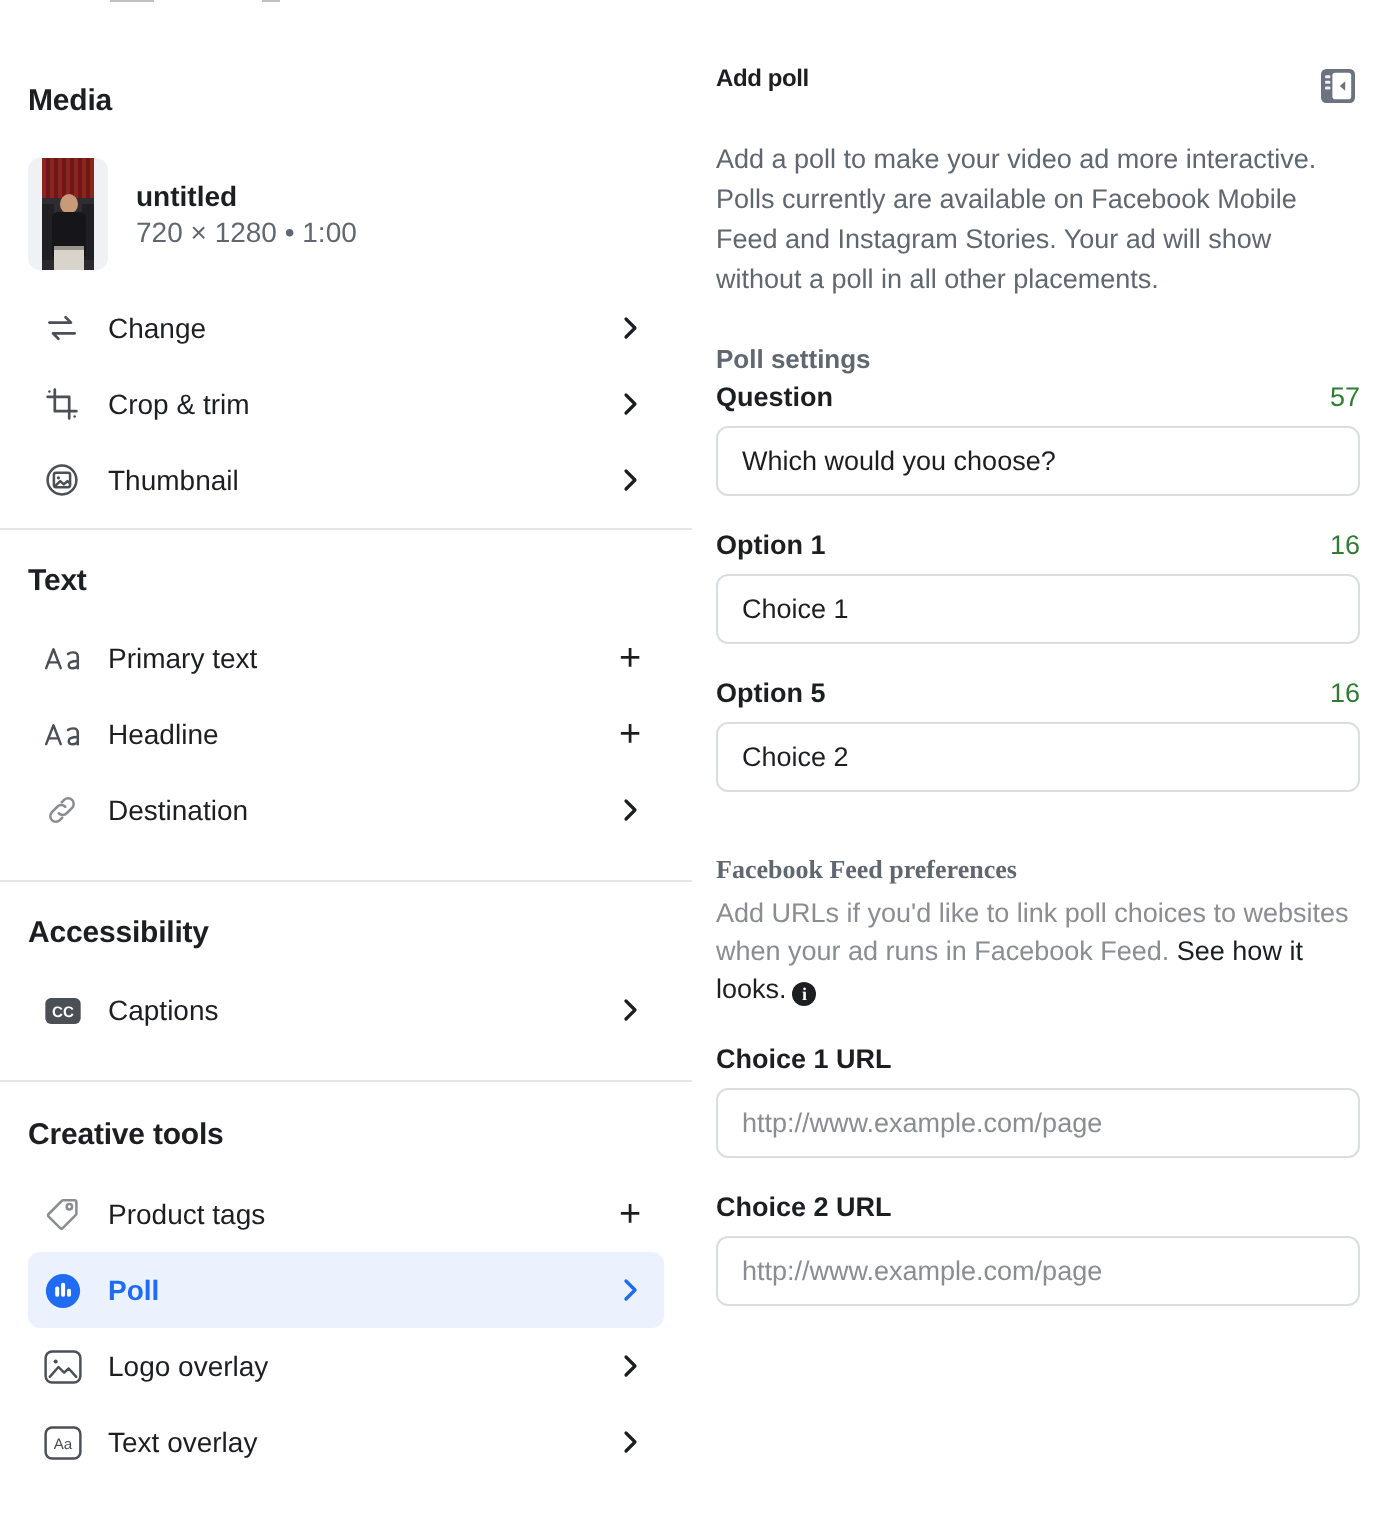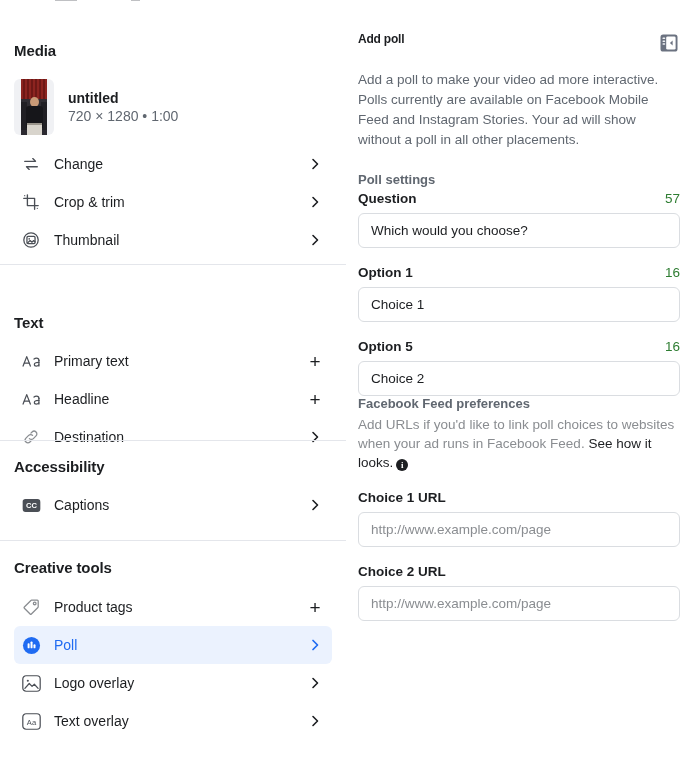--- a/index.html
+++ b/index.html
@@ -105,21 +105,21 @@
     font-size: 14px;
     color: #1c1e21;
     padding-left: 6px;
   }
   .row .aff {
     width: 22px; flex: none;
     display: flex; align-items: center; justify-content: center;
     color: #1c1e21;
   }
   .row.active { background: #ebf2fe; }
-  .row.active .lbl { color: #1f6bf2; font-weight: normal; }
+  .row.active .lbl { color: #1f6bf2; font-weight: bold; }
   .row.active .aff { color: #1f6bf2; }
 
   .chev { display:block; }
   .plus { font-size: 19px; line-height: 1; color:#1c1e21; font-weight:400; }
 
   
   .rp { padding: 0 22px 0 12px; }
   .rp-head {
     display: flex; align-items: flex-start; justify-content: space-between;
     padding-top: 0px;
@@ -257,21 +257,21 @@
             <svg class="chev" width="12" height="12" viewBox="0 0 12 12" fill="none" stroke="currentColor" stroke-width="1.6" stroke-linecap="round" stroke-linejoin="round">
                 <path d="M4 1.5 8.5 6 4 10.5"></path>
               </svg>
           </span>
         </div>
       </div>
     </div>
 
     <div class="divider" style="position:absolute;top:252px;left:0;"></div>
 
-    <div class="section" style="position:absolute;left:0;top:270px;width:346px;margin-top:32px;">
+    <div class="section" style="position:absolute;left:0;top:270px;width:346px;">
       <div class="section-title">Text</div>
 
       <div style="margin-top:11px;">
         <div class="row">
           <span class="ic">
             <svg width="20" height="16" viewBox="0 0 22 16" fill="none" stroke="#4b4f56" stroke-width="1.35" stroke-linecap="round" stroke-linejoin="round">
               <path d="M1.2 13.6 5.2 3.2l4 10.4"></path>
                 <path d="M2.6 10.4h5.2"></path>
               <path d="M18.6 7.3c0-1.6-1.1-2.4-2.6-2.4-1.2 0-2.2.4-2.8.9"></path>
               <path d="M18.6 7.3v6.3"></path>
@@ -442,21 +442,21 @@
         <span class="counter">16</span>
       </div>
       <input class="tf" style="margin-top: 7px;" type="text" value="Choice 1">
 
       <div class="fieldhead" style="margin-top:17px;">
         <span class="lbl-dark">Option 5</span>
         <span class="counter">16</span>
       </div>
       <input class="tf" style="margin-top: 7px;" type="text" value="Choice 2">
 
-      <div style="" class="pref-title">Facebook Feed preferences</div>
+      <div style="margin-top:31px;font-family:Liberation Serif, serif;" class="pref-title">Facebook Feed preferences</div>
       <div class="pref-body" style="margin-top:4px;">
         <span>Add URLs if you'd like to link poll choices to websites when your ad runs in Facebook Feed.</span>
         <span class="pref-link">See how it looks.</span><span class="info-i">i</span>
       </div>
 
       <div class="lbl-dark" style="margin-top:18px;">Choice 1 URL</div>
       <input class="tf" style="margin-top: 7px;" type="text" placeholder="http://www.example.com/page">
 
       <div class="lbl-dark" style="margin-top:17px;">Choice 2 URL</div>
       <input class="tf" style="margin-top: 7px;" type="text" placeholder="http://www.example.com/page">

